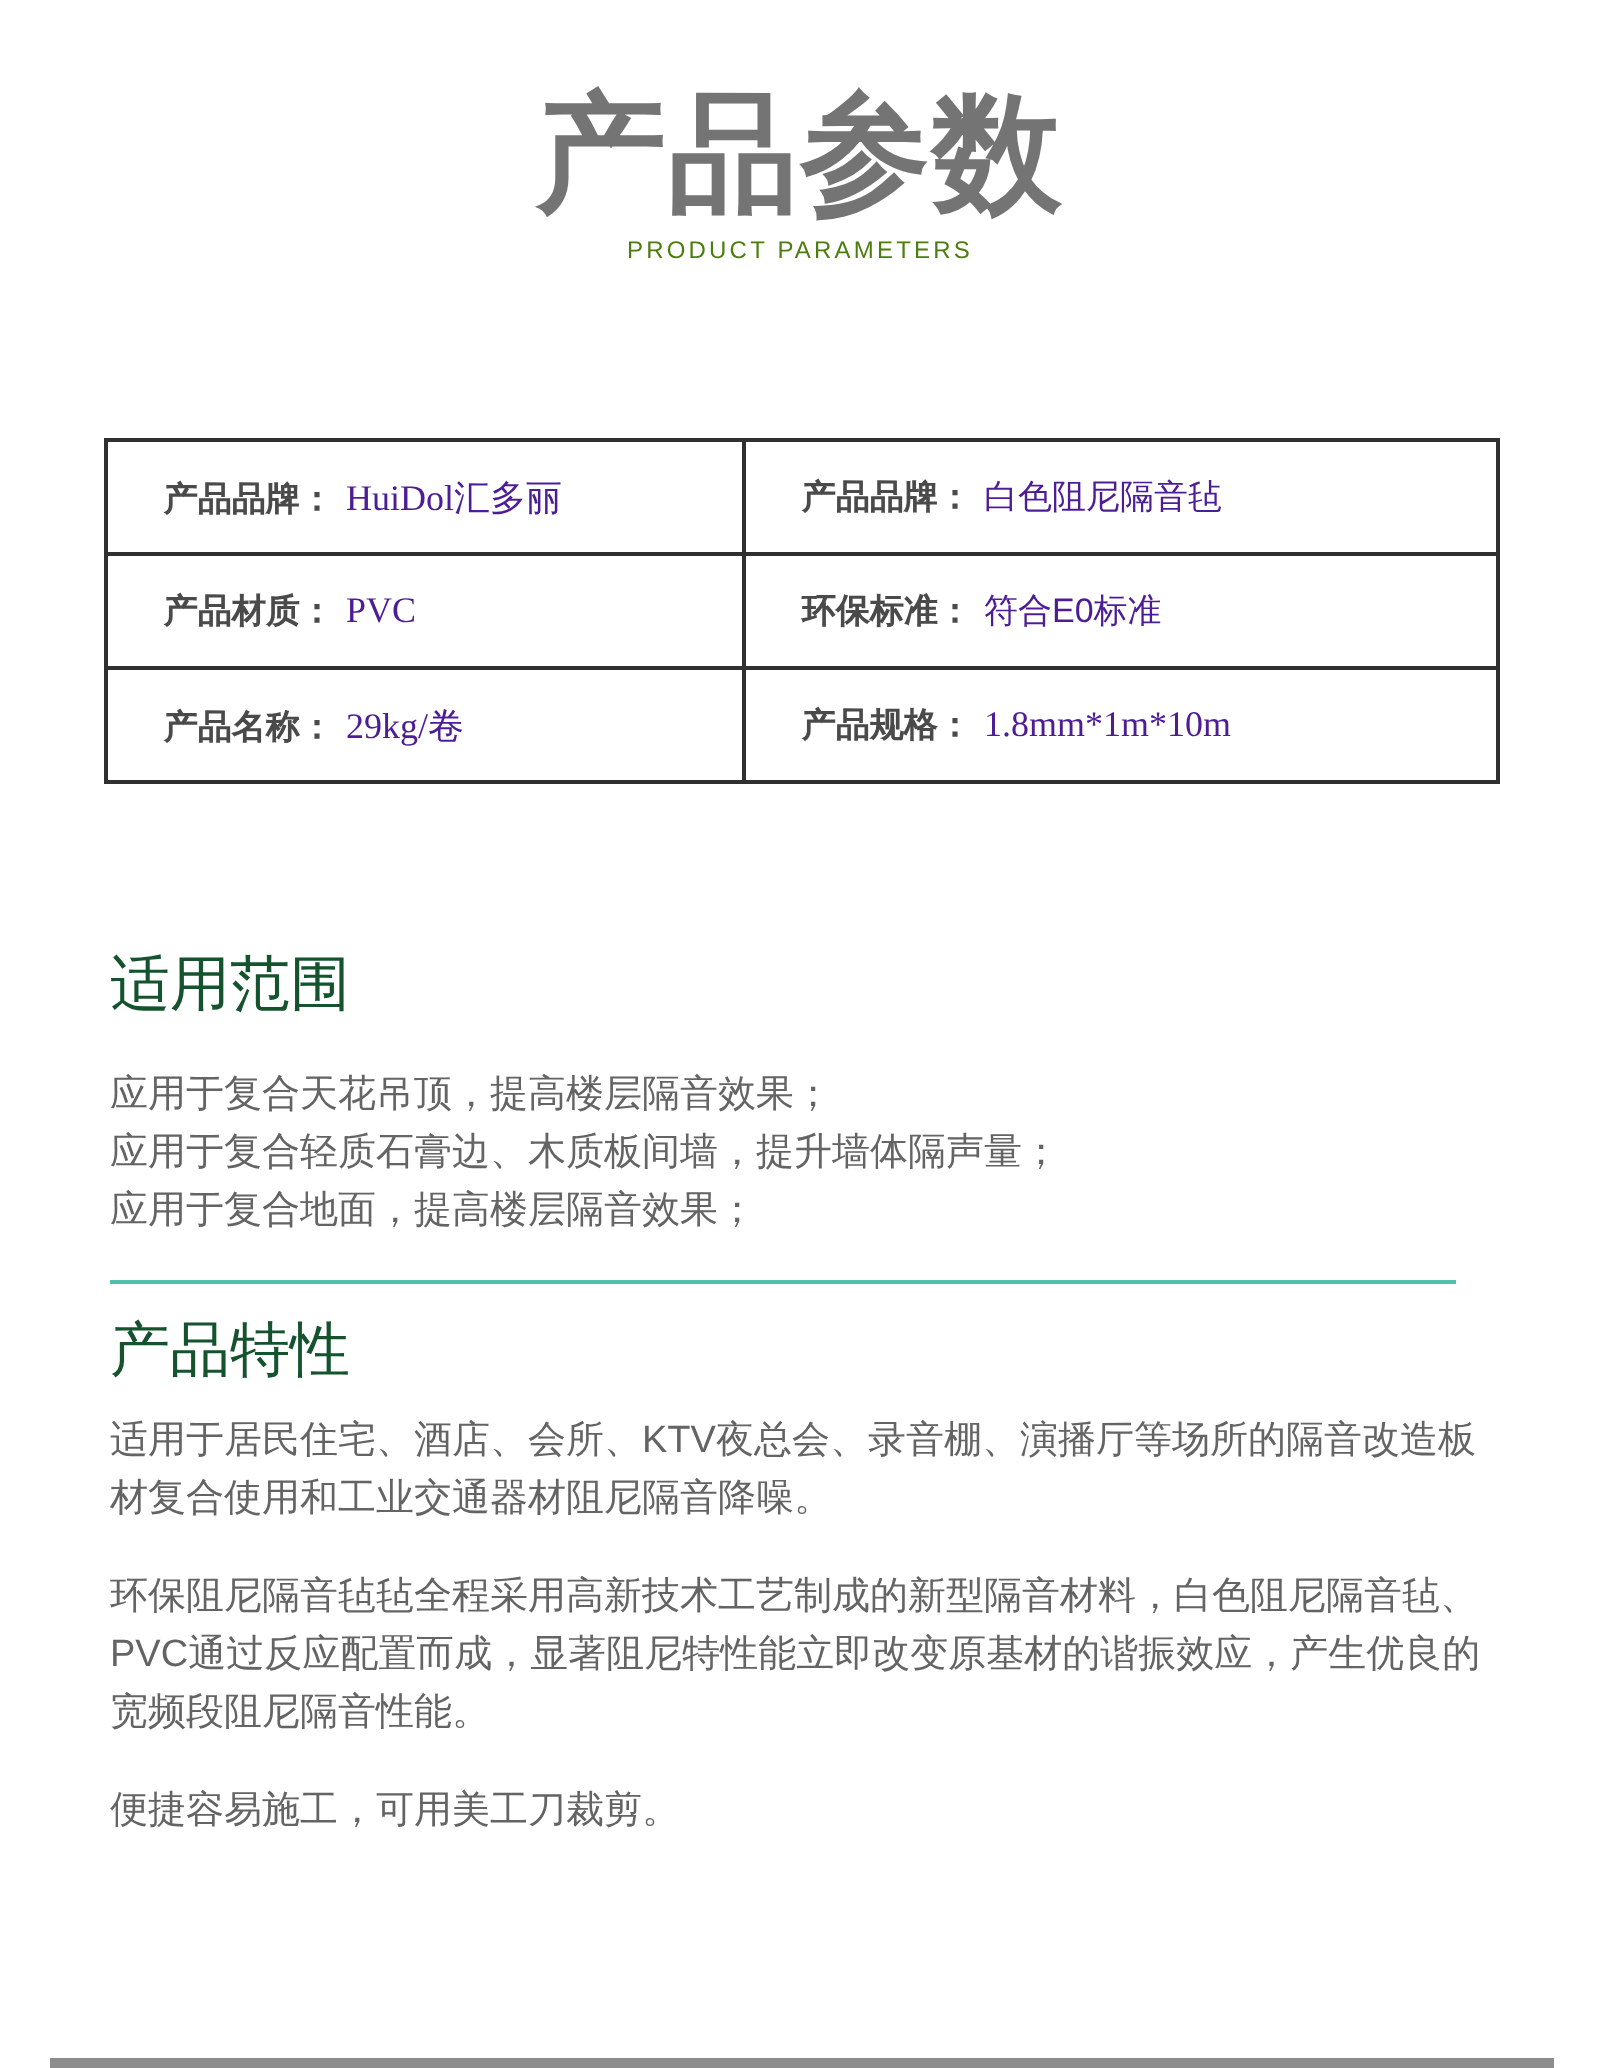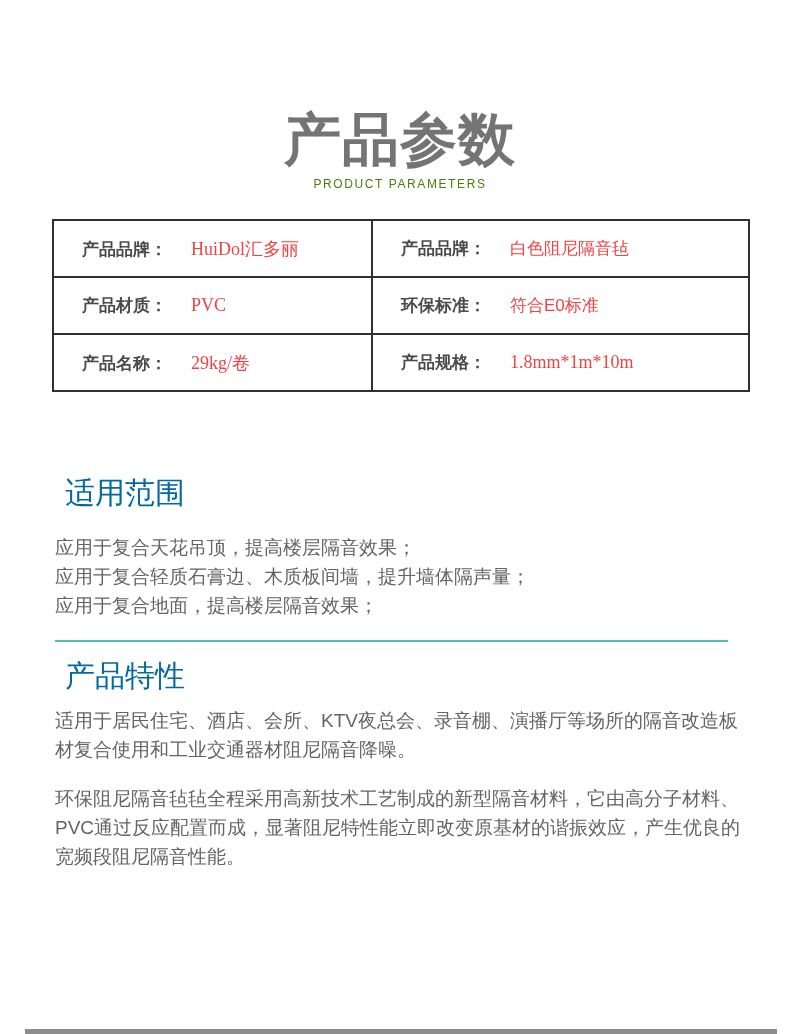--- a/index.html
+++ b/index.html
@@ -17,22 +17,22 @@
 
   
   .header {
     position: absolute;
     top: 0;
     left: 0;
     width: 800px;
     text-align: center;
   }
   .page-title {
-    margin-top: 111px;
-    font-size: 57px;
+    margin-top: 44px;
+    font-size: 65px;
     line-height: 1.0;
     font-weight: 700;
     color: #747474;
     letter-spacing: 1px;
   }
   .page-subtitle {
     margin-top: 9px;
     font-size: 12px;
     color: #4d7c0f;
     letter-spacing: 1.6px;
@@ -54,35 +54,35 @@
     vertical-align: middle;
     font-size: 17px;
     white-space: nowrap;
   }
   .spec-table td.col-left  { width: 289px; }
   .cell-label {
     font-weight: 700;
     color: #4a4a4a;
   }
   .cell-value {
-    color: #ef4444;
-    margin-left: 24px;
+    color: #4c1d95;
+    margin-left: 6px;
   }
   .cell-value.serif {
     font-family: "Liberation Serif", "DejaVu Serif", serif;
     font-size: 18px;
   }
 
   
   .section-heading {
     position: absolute;
-    left: 65px;
+    left: 55px;
     font-size: 30px;
     font-weight: 400;
-    color: #0369a1;
+    color: #14532d;
     line-height: 1.15;
   }
   #scope-heading    { top: 476px; }
   #features-heading { top: 659px; }
 
   .body-text {
     position: absolute;
     left: 55px;
     width: 692px;
     font-size: 19px;
@@ -155,16 +155,17 @@
   <div>应用于复合轻质石膏边、木质板间墙，提升墙体隔声量；</div>
   <div>应用于复合地面，提高楼层隔音效果；</div>
 </div>
 
 <div class="divider"></div>
 
 <div class="section-heading" id="features-heading">产品特性</div>
 
 <div class="body-text" id="features-paras">
   <p>适用于居民住宅、酒店、会所、KTV夜总会、录音棚、演播厅等场所的隔音改造板材复合使用和工业交通器材阻尼隔音降噪。</p>
-  <p>环保阻尼隔音毡毡全程采用高新技术工艺制成的新型隔音材料，它由高分子材料、PVC通过反应配置而成，显著阻尼特性能立即改变原基材的谐振效应，产生优良的宽频段阻尼隔音性能。</p>
+  <p>环保阻尼隔音毡毡全程采用高新技术工艺制成的新型隔音材料，白色阻尼隔音毡、PVC通过反应配置而成，显著阻尼特性能立即改变原基材的谐振效应，产生优良的宽频段阻尼隔音性能。</p>
+  <p>便捷容易施工，可用美工刀裁剪。</p>
 </div>
 
 <div class="bottom-bar"></div>
 
 </body></html>

